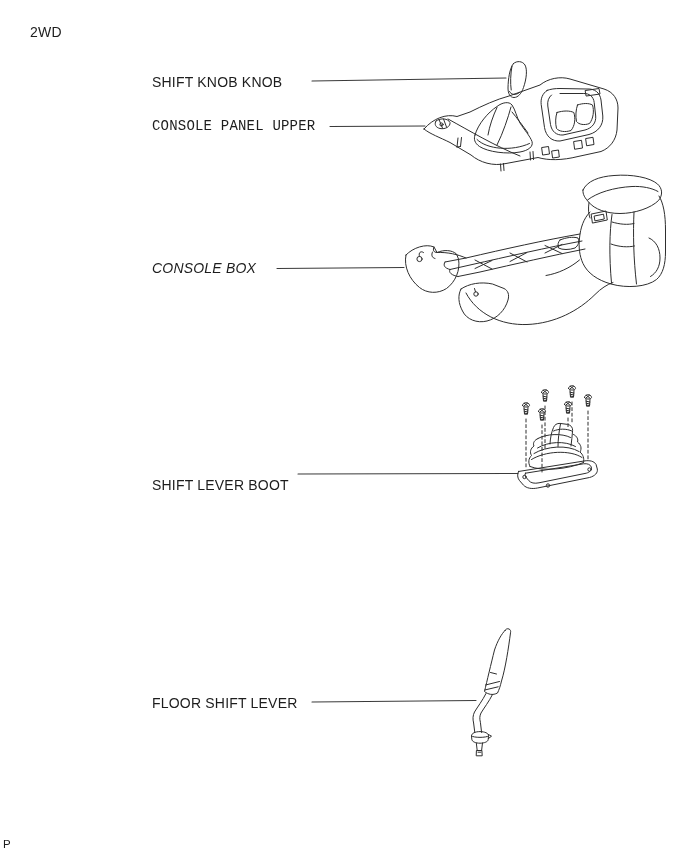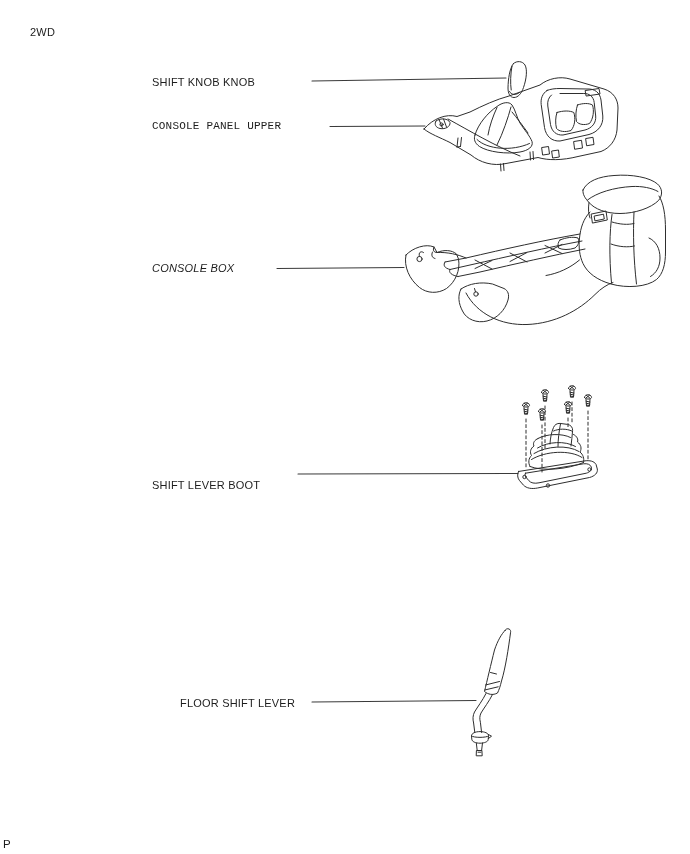--- a/index.html
+++ b/index.html
@@ -6,21 +6,21 @@
   .page{
     position:relative;
     width:690px;height:854px;
     background:#ffffff;
     font-family:"Liberation Sans", sans-serif;
     overflow:hidden;
   }
   .txt{
     position:absolute;
     color:#1d1d1d;
-    font-size:11px;
+    font-size:14px;
     line-height:14px;
     letter-spacing:0.2px;
     white-space:nowrap;
   }
   .footer-frag{font-size:11.5px;line-height:12px;}
   svg.art{position:absolute;left:0;top:0;}
   .ln{stroke:#2e2e2e;fill:none;stroke-width:1;stroke-linecap:round;stroke-linejoin:round;}
   .leader{stroke:#3a3a3a;stroke-width:1.1;}
   .dash{stroke-dasharray:3 2.6;}
 </style>
@@ -29,21 +29,21 @@
 
 <div class="page">
 
   <div class="txt" style="left:30px;top:25px;">2WD</div>
   <div class="txt footer-frag" style="left:3px;top:838px;">P</div>
 
   <div class="txt" style="left:152px;top:75px;">SHIFT KNOB KNOB</div>
   <div class="txt" style="left:152px;top:119px;font-family:Liberation Mono, monospace;">CONSOLE PANEL UPPER</div>
   <div class="txt" style="left:152px;top:261px;font-style:italic;">CONSOLE BOX</div>
   <div class="txt" style="left:152px;top:478px;">SHIFT LEVER BOOT</div>
-  <div class="txt" style="left:152px;top:696px;margin-left:28px;">FLOOR SHIFT LEVER</div>
+  <div class="txt" style="left:152px;top:696px;">FLOOR SHIFT LEVER</div>
 
   <svg class="art" width="690" height="854" viewBox="0 0 690 854">
     <defs>
       <g id="screw" class="ln">
         <path d="M-3.5,-1.5 C-3.5,-5.3 3.5,-5.3 3.5,-1.5 C3.5,0.6 -3.5,0.6 -3.5,-1.5 Z"></path>
         <path d="M-1.8,-3.8 L1.6,-1.2 M1.6,-3.8 L-1.8,-1.2"></path>
         <path d="M-2,0.5 L-1.5,7.2 L1.5,7.2 L2,0.5"></path>
         <path d="M-1.9,2.2 L1.9,3 M-1.8,4.2 L1.8,5 M-1.6,6.1 L1.6,6.6"></path>
       </g>
     </defs>

